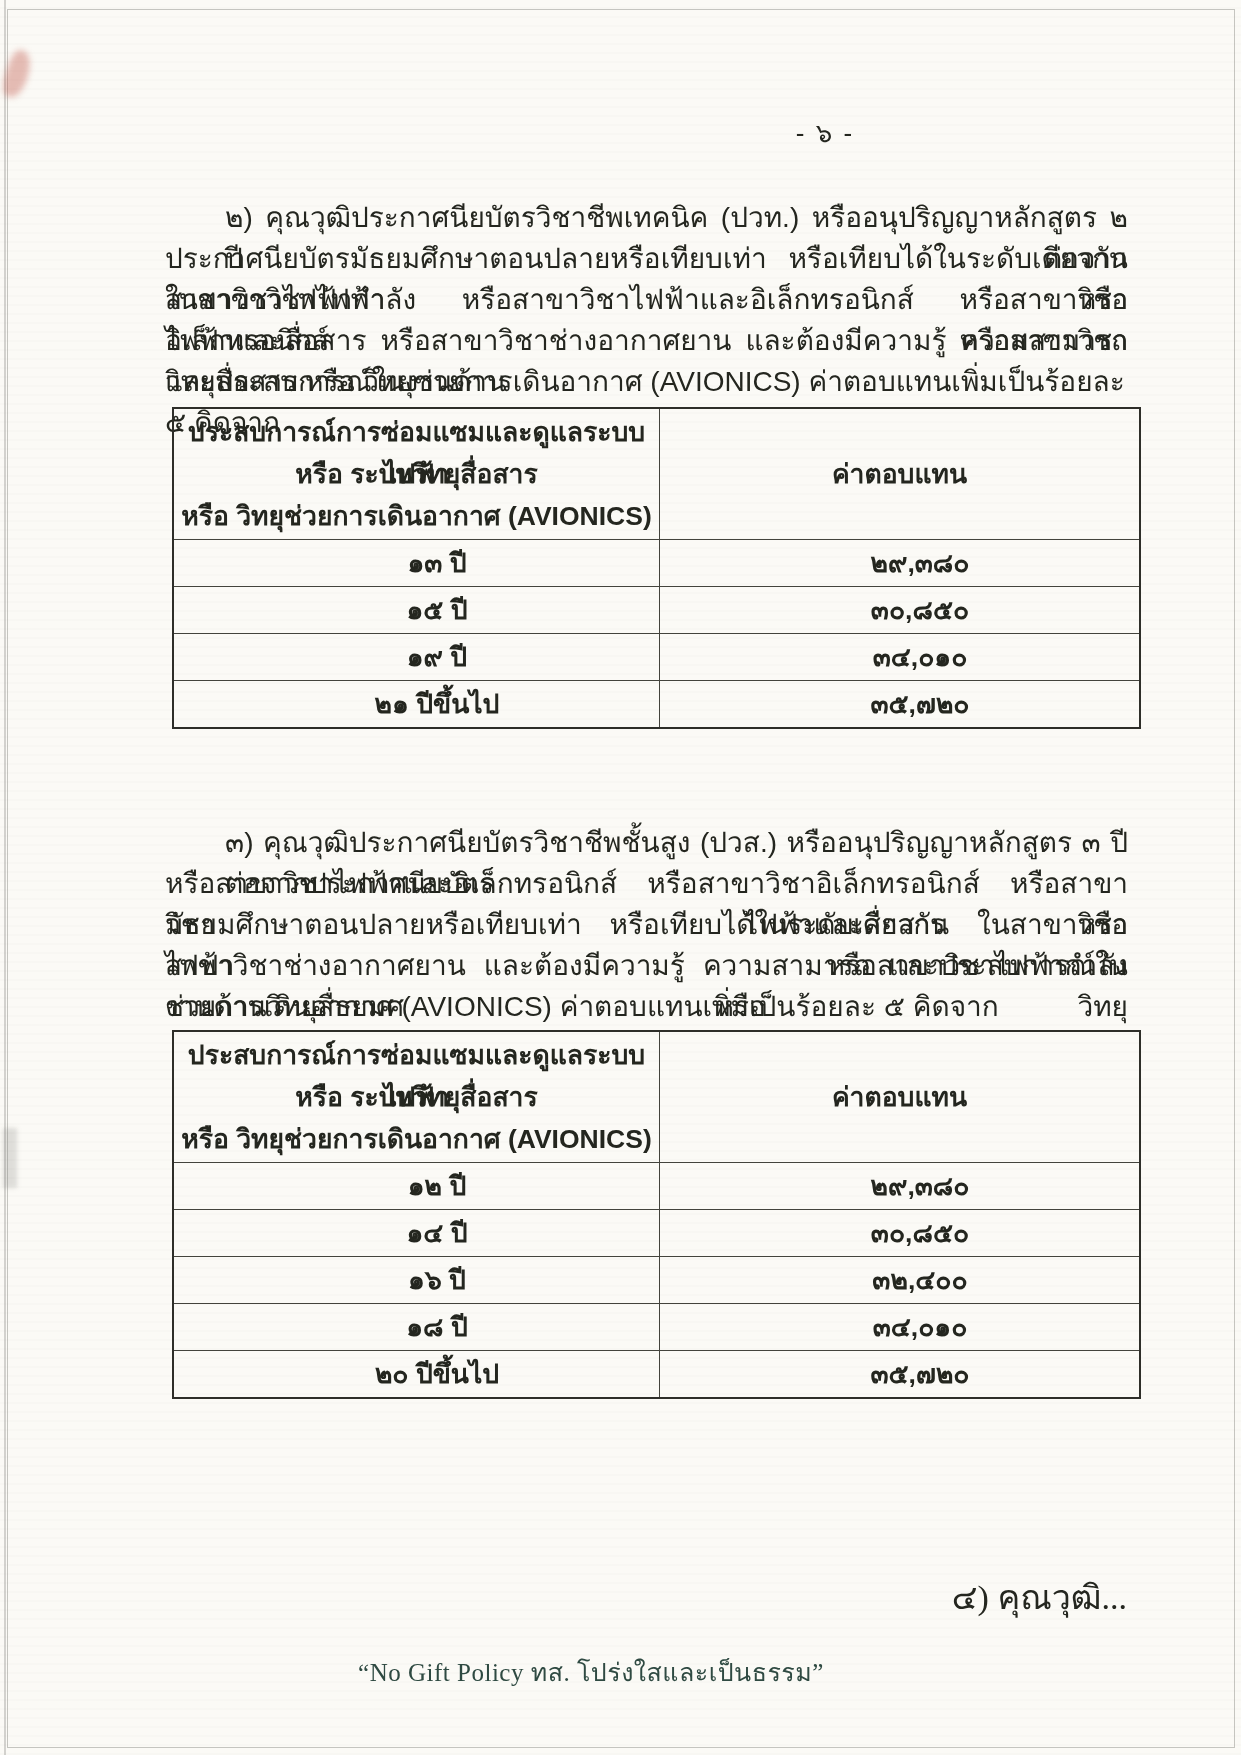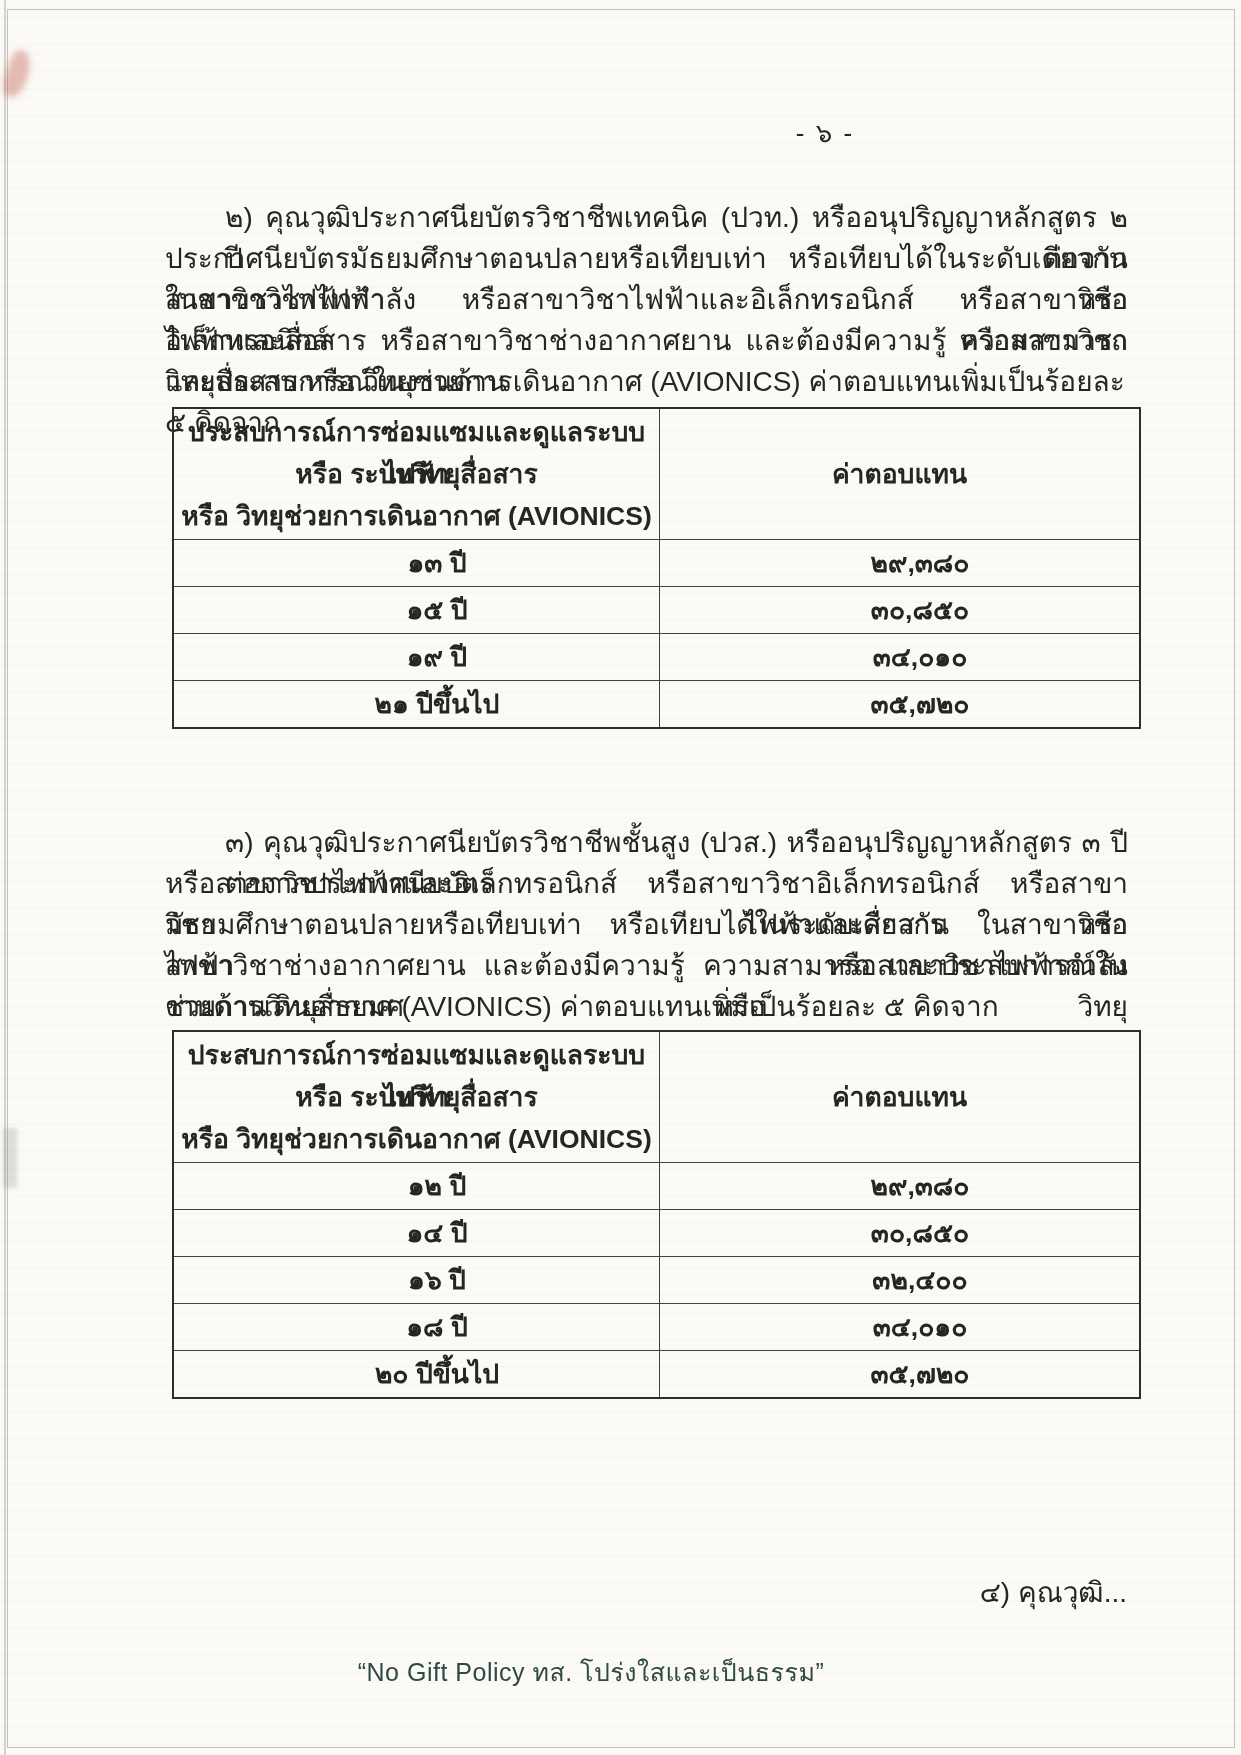--- a/index.html
+++ b/index.html
@@ -60,25 +60,25 @@
     font-weight:bold;
   }
   table.comp-table{border:2px solid #2e2e29;}
   table.comp-table .hdr-exp{height:130px;width:485px;}
   table.comp-table .hdr-pay{width:479px;}
   table.comp-table .hline{line-height:42px;height:42px;}
   table.comp-table td.cell{height:46px;line-height:46px;padding-left:41px;}
 
   .continuation{
     position:absolute;top:1570px;right:114px;width:400px;
-    text-align:right;font-size:28px;
+    text-align:right;font-size:34px;font-family:Liberation Serif, serif;
   }
   .footer{
     position:absolute;top:1652px;left:0;width:1182px;
-    text-align:center;font-size:25px;color:#2f4a42;letter-spacing:.5px;
+    text-align:center;font-size:25px;color:#2f4a42;letter-spacing:.5px;font-family:Liberation Serif, serif;
   }
 </style>
 </head>
 <body>
 
 <div class="page">
 
   <div class="scan-frame"></div>
   <div class="scan-edge-left"></div>
   <div class="scan-smudge-red"></div>

